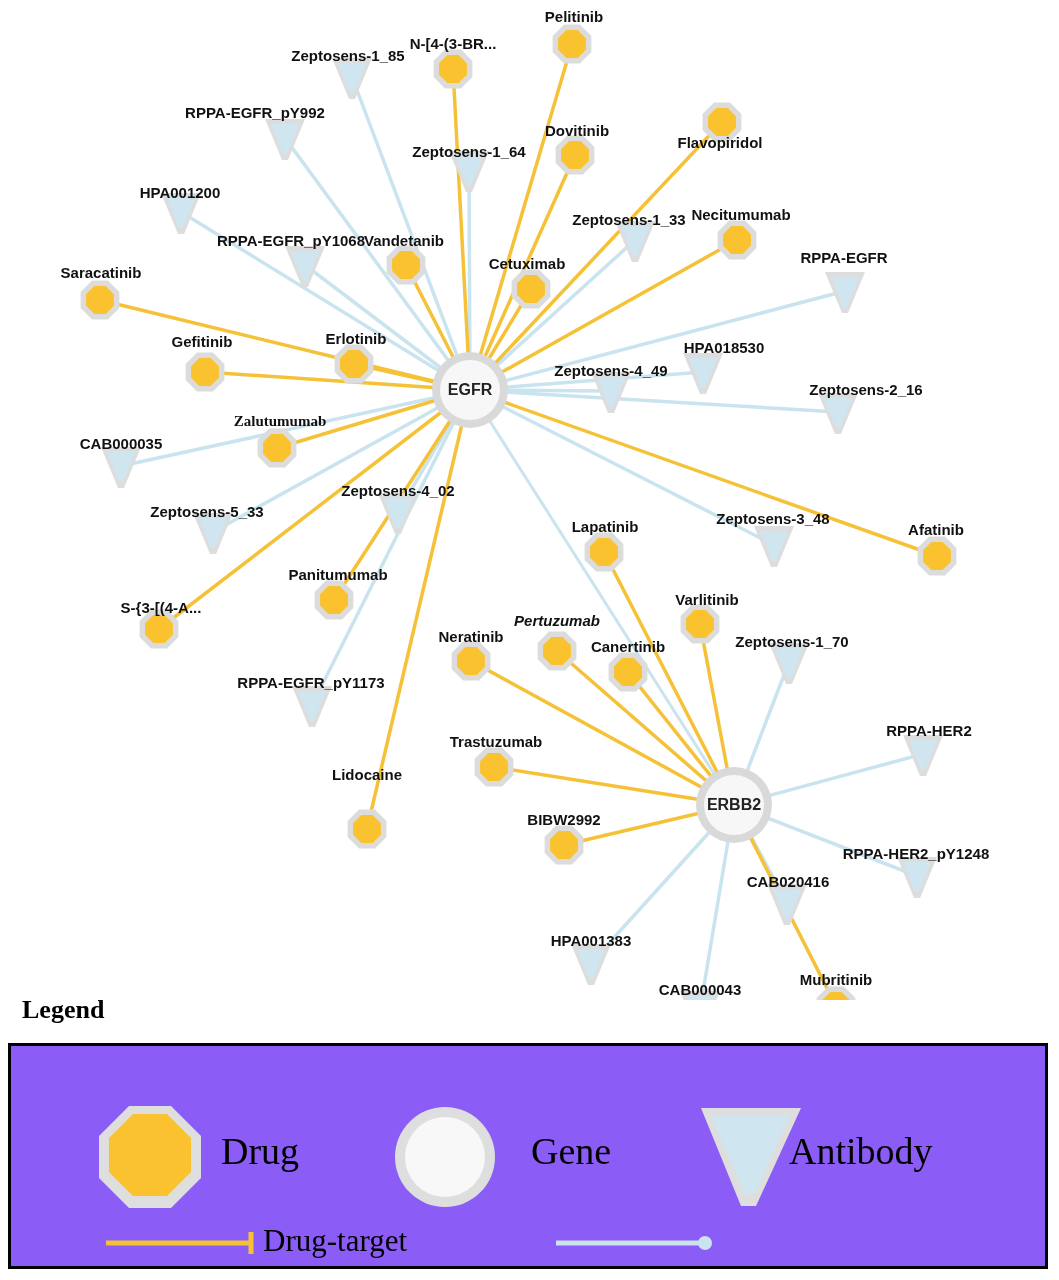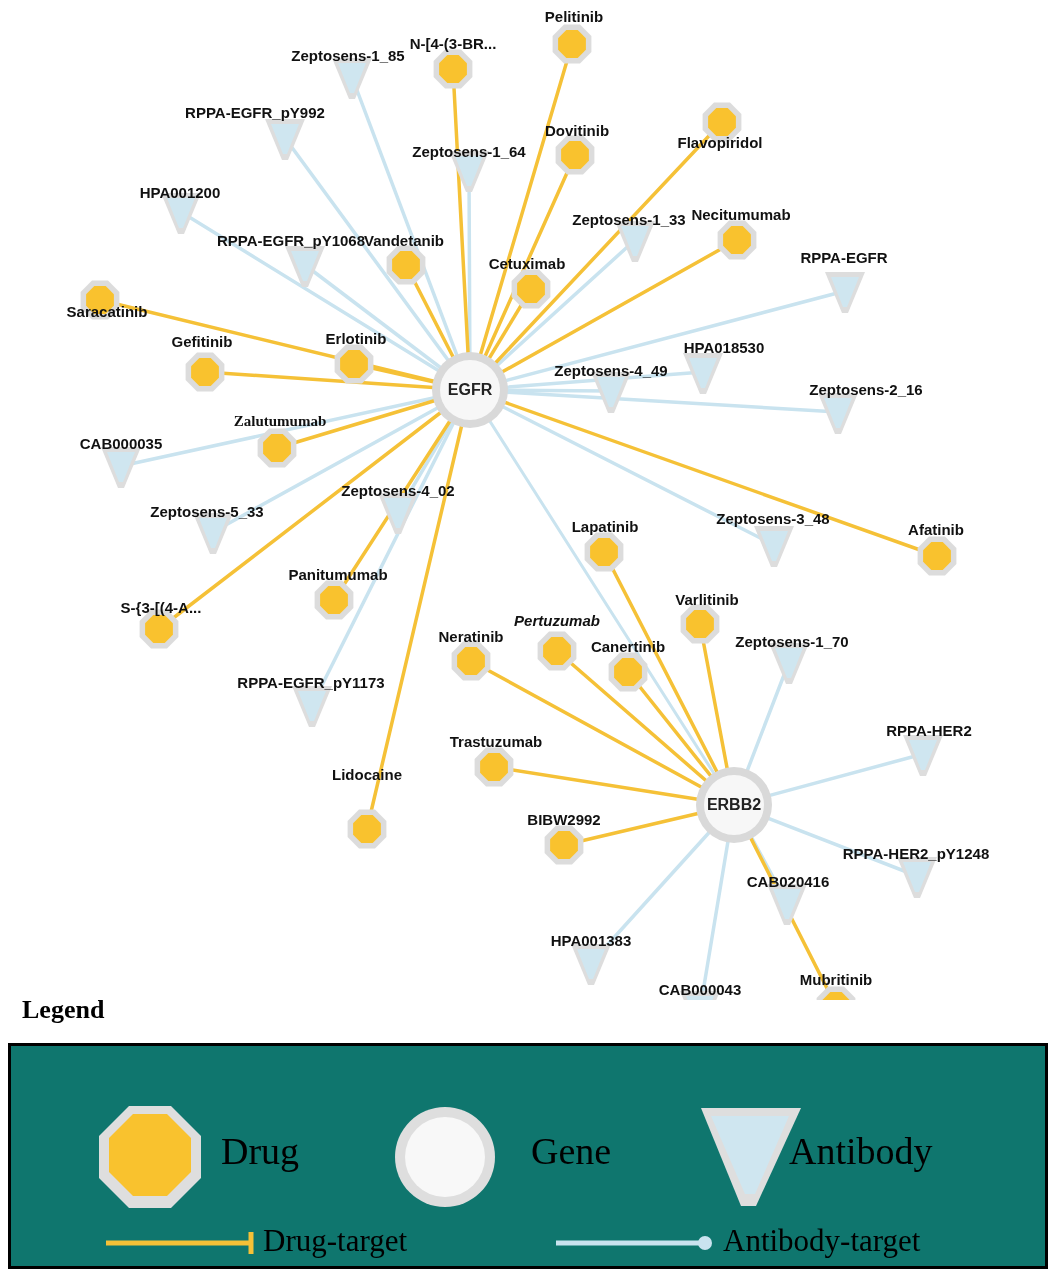--- a/index.html
+++ b/index.html
@@ -49,21 +49,21 @@
     font-weight: bold;
     color: #000000;
   }
   #legend-box {
     position: absolute;
     left: 8px;
     top: 1043px;
     width: 1040px;
     height: 226px;
     border: 3px solid #000000;
-    background: #0f766e;
+    background: #8b5cf6;
     box-sizing: border-box;
   }
   .legend-item {
     position: absolute;
     font-family: "Liberation Serif", serif;
     font-size: 38px;
     color: #000000;
     white-space: nowrap;
   }
   .legend-edge-label {
@@ -217,21 +217,21 @@
       <circle cx="734" cy="805" r="38" fill="#d9d9d9"></circle>
       <circle cx="734" cy="805" r="30" fill="#f7f7f7"></circle>
     </svg>
     <div class="node-label" style="left: 574px; top: 16px;">Pelitinib</div>
     <div class="node-label" style="left: 453px; top: 43px;">N-[4-(3-BR...</div>
     <div class="node-label" style="left: 720px; top: 96px; margin-top: 46px;">Flavopiridol</div>
     <div class="node-label" style="left: 577px; top: 130px;">Dovitinib</div>
     <div class="node-label" style="left: 741px; top: 214px;">Necitumumab</div>
     <div class="node-label" style="left: 404px; top: 240px;">Vandetanib</div>
     <div class="node-label" style="left: 527px; top: 263px;">Cetuximab</div>
-    <div class="node-label" style="left: 107px; top: 272px; margin-top: 39px;">Saracatinib</div>
+    <div class="node-label" style="left: 101px; top: 272px;">Saracatinib</div>
     <div class="node-label" style="left: 356px; top: 338px;">Erlotinib</div>
     <div class="node-label" style="left: 202px; top: 341px;">Gefitinib</div>
     <div class="node-label" style="left: 280px; top: 421px; font-family: Liberation Serif, serif;">Zalutumumab</div>
     <div class="node-label" style="left: 936px; top: 529px;">Afatinib</div>
     <div class="node-label" style="left: 605px; top: 526px;">Lapatinib</div>
     <div class="node-label" style="left: 707px; top: 599px;">Varlitinib</div>
     <div class="node-label" style="left: 338px; top: 574px;">Panitumumab</div>
     <div class="node-label" style="left: 161px; top: 607px;">S-{3-[(4-A...</div>
     <div class="node-label" style="left: 557px; top: 620px; font-style: italic;">Pertuzumab</div>
     <div class="node-label" style="left: 471px; top: 636px;">Neratinib</div>
@@ -291,14 +291,13 @@
 
     <g>
       <line x1="545" y1="197" x2="690" y2="197" stroke="#c9e3ef" stroke-width="5"></line>
       <circle cx="694" cy="197" r="7" fill="#c9e3ef"></circle>
     </g>
   </svg>
   <div class="legend-item" style="left:210px; top:83px;">Drug</div>
   <div class="legend-item" style="left:520px; top:83px;">Gene</div>
   <div class="legend-item" style="left:778px; top:83px;">Antibody</div>
   <div class="legend-edge-label" style="left:252px; top:177px;">Drug-target</div>
-  <div class="legend-edge-label" style="left:712px; top:177px;">Antibody-target</div>
 </div>
 
 </body></html>

